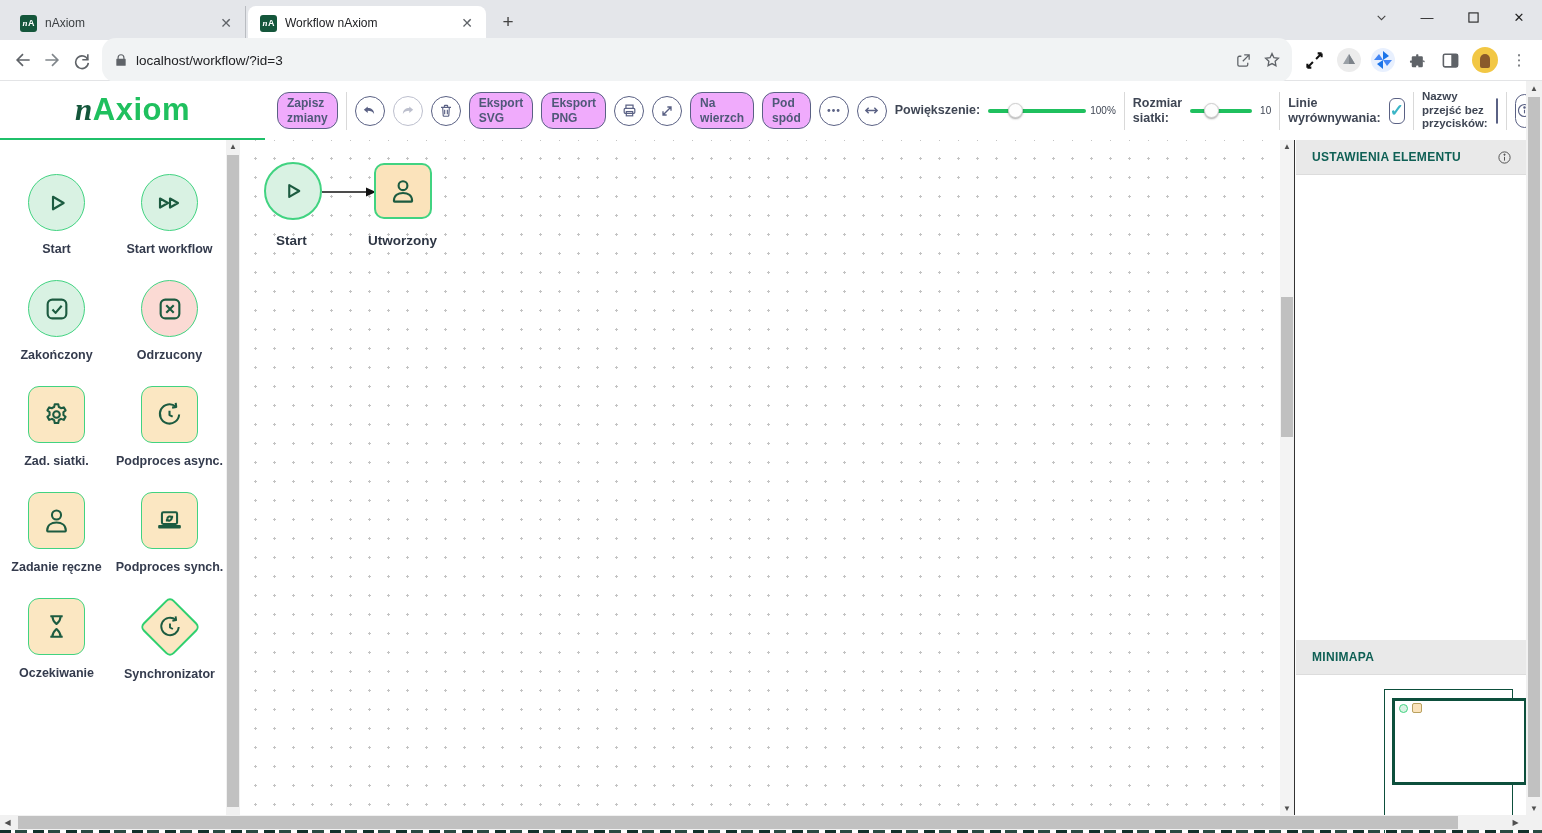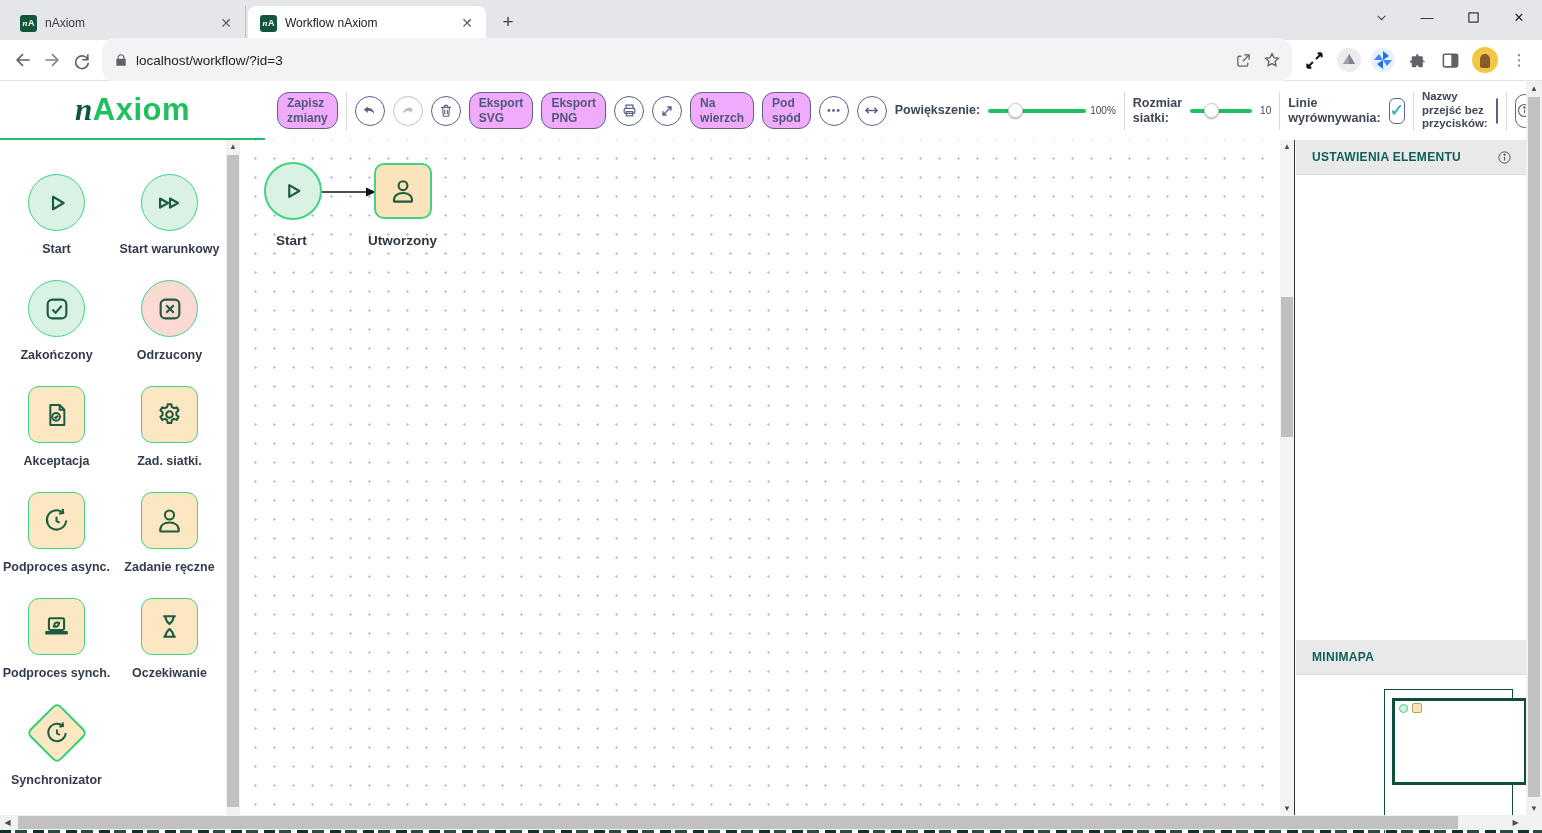--- a/index.html
+++ b/index.html
@@ -318,50 +318,39 @@
           </svg>
         </div>
       <span class="pal-label">Start</span>
     </div>
     <div class="pal-item">
       <div class="shape-circle">
           <svg class="pal-icon" width="32" height="32" viewBox="0 0 24 24" fill="none" stroke="currentColor" stroke-width="1.6" stroke-linejoin="round">
             <path d="M4.5 8.6L10.5 12l-6 3.4zM12 8.6L18 12l-6 3.4z"></path>
           </svg>
         </div>
-      <span class="pal-label">Start warunkowy</span>
+      <span class="pal-label">Start workflow</span>
     </div>
     <div class="pal-item">
       <div class="shape-circle">
           <svg class="pal-icon" width="32" height="32" viewBox="0 0 24 24" fill="none" stroke="currentColor" stroke-width="1.6" stroke-linejoin="round">
             <rect x="5" y="5" width="14" height="14" rx="3.5"></rect>
             <path d="M8.6 12.4l2.3 2.5 4.6-5.3"></path>
           </svg>
         </div>
       <span class="pal-label">Zakończony</span>
     </div>
     <div class="pal-item">
       <div class="shape-circle pink">
           <svg class="pal-icon" width="32" height="32" viewBox="0 0 24 24" fill="none" stroke="currentColor" stroke-width="1.6" stroke-linejoin="round">
             <rect x="5" y="5" width="14" height="14" rx="3.5"></rect>
             <path d="M9.2 9.2l5.6 5.6M14.8 9.2l-5.6 5.6"></path>
           </svg>
         </div>
       <span class="pal-label">Odrzucony</span>
-    </div>
-    <div class="pal-item">
-      <div class="shape-square">
-          <svg class="pal-icon" width="32" height="32" viewBox="0 0 24 24" fill="none" stroke="currentColor" stroke-width="1.5" stroke-linejoin="round">
-            <path d="M7 4.5h7l3.5 3.5v11.5H7z"></path>
-            <path d="M14 4.5V8h3.5"></path>
-            <circle cx="11.3" cy="13.4" r="2.9"></circle>
-            <path d="M10.2 13.4l.9 1 1.6-1.9"></path>
-          </svg>
-        </div>
-      <span class="pal-label">Akceptacja</span>
     </div>
     <div class="pal-item">
       <div class="shape-square">
           <svg class="pal-icon" width="33" height="33" viewBox="0 0 24 24" fill="none" stroke="currentColor" stroke-width="1.5" stroke-linejoin="round">
             <path d="M10.7 4.5h2.6l.4 2.1a5.7 5.7 0 0 1 1.6.9l2-.7 1.3 2.2-1.6 1.4a5.8 5.8 0 0 1 0 1.9l1.6 1.4-1.3 2.2-2-.7a5.7 5.7 0 0 1-1.6.9l-.4 2.1h-2.6l-.4-2.1a5.7 5.7 0 0 1-1.6-.9l-2 .7-1.3-2.2 1.6-1.4a5.8 5.8 0 0 1 0-1.9L5.4 9l1.3-2.2 2 .7a5.7 5.7 0 0 1 1.6-.9z"></path>
             <circle cx="12" cy="12" r="2.4"></circle>
           </svg>
         </div>
       <span class="pal-label">Zad. siatki.</span>
     </div>

